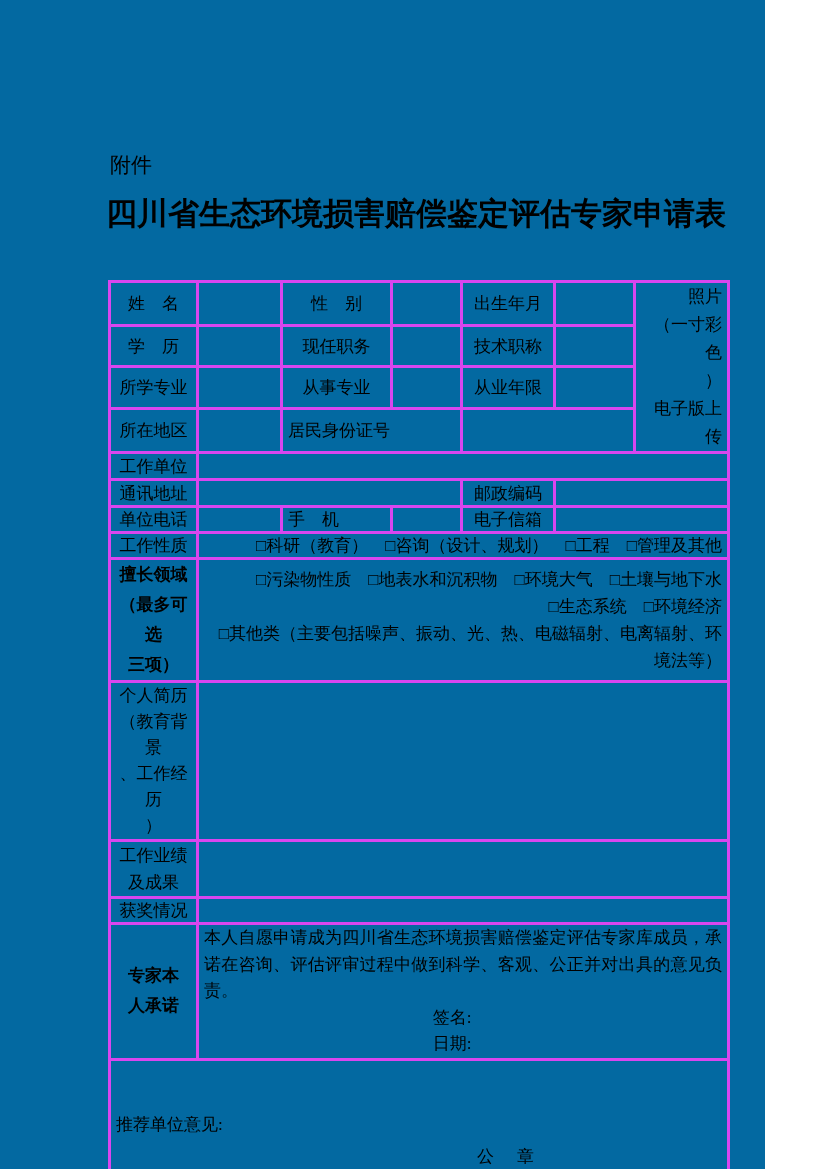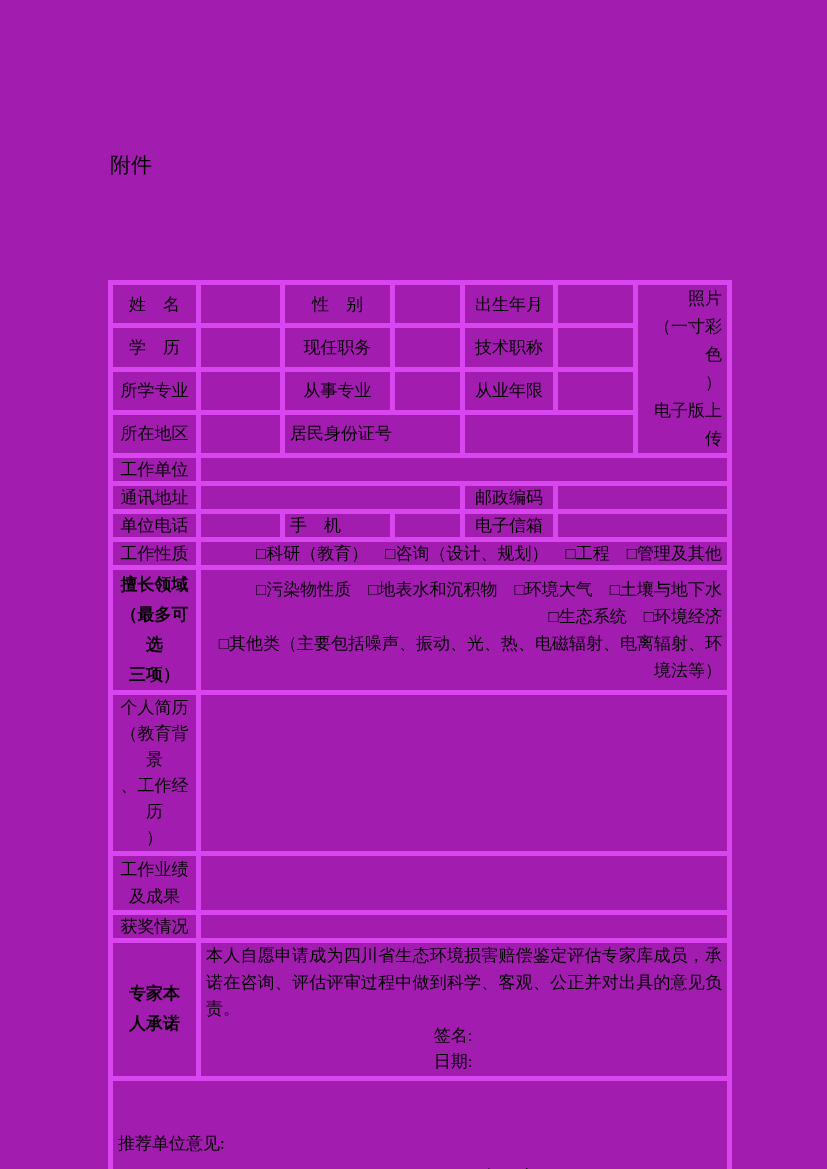--- a/index.html
+++ b/index.html
@@ -1,32 +1,32 @@
 <!DOCTYPE html>
 <html><head>
 <meta charset="utf-8">
 <style>
   html,body { margin:0; padding:0; background:#ffffff; }
   .page {
-    position:relative; width:827px; height:1169px; background:#a21caf;
+    position:relative; width:765px; height:1169px; background:#0369a1;
     font-family:"Liberation Serif","DejaVu Serif",serif; color:#000;
     overflow:hidden;
   }
   .attachment { position:absolute; left:110px; top:151px; font-size:21px; }
   .title {
     position:absolute; left:106px; top:193px; margin:0;
     font-size:31px; font-weight:bold; letter-spacing:0; white-space:nowrap;
   }
   table.form {
     position:absolute; left:108px; top:280px; width:619px;
     border-collapse:collapse; table-layout:fixed;
     border:2px solid #000;
   }
   table.form td {
-    border:5px solid #d946ef; font-size:17px; padding:0 5px;
+    border:3px solid #d946ef; font-size:17px; padding:0 5px;
     vertical-align:middle; overflow:hidden;
   }
   .r1{height:28px}.r2{height:27px}.r3{height:27px}.r4{height:28px}
   .r5{height:27px}.r6{height:27px}.r7{height:26px}.r8{height:26px}
   .r9{height:107px}.r10{height:103px}.r11{height:57px}.r12{height:26px}
   .r13{height:104px}.r14{height:130px}
   td.lbl { font-size:20px; text-align:center; padding:0 1px; }
   td.lbl-left { text-align:left; padding-left:6px;margin-left:7px; }
   td.multiline { white-space:pre-line; text-align:center; }
   td.lbl-sm { font-size:17px; }
@@ -47,20 +47,21 @@
   .rec-seal { position:absolute; left:366px; top:84px; letter-spacing:3px; }
   .rec-date { position:absolute; left:349px; top:110px; }
   .note { position:absolute; left:104px; top:1042px; font-size:19px; }
 </style>
 </head>
 <body>
 
 <div class="page">
 
   <div class="attachment">附件</div>
+  <h1 class="title">四川省生态环境损害赔偿鉴定评估专家申请表</h1>
 
   <table class="form">
     <colgroup>
       <col style="width:88px">
         <col style="width:84px">
         <col style="width:110px">
       <col style="width:70px">
         <col style="width:93px">
         <col style="width:80px">
       <col style="width:94px">

